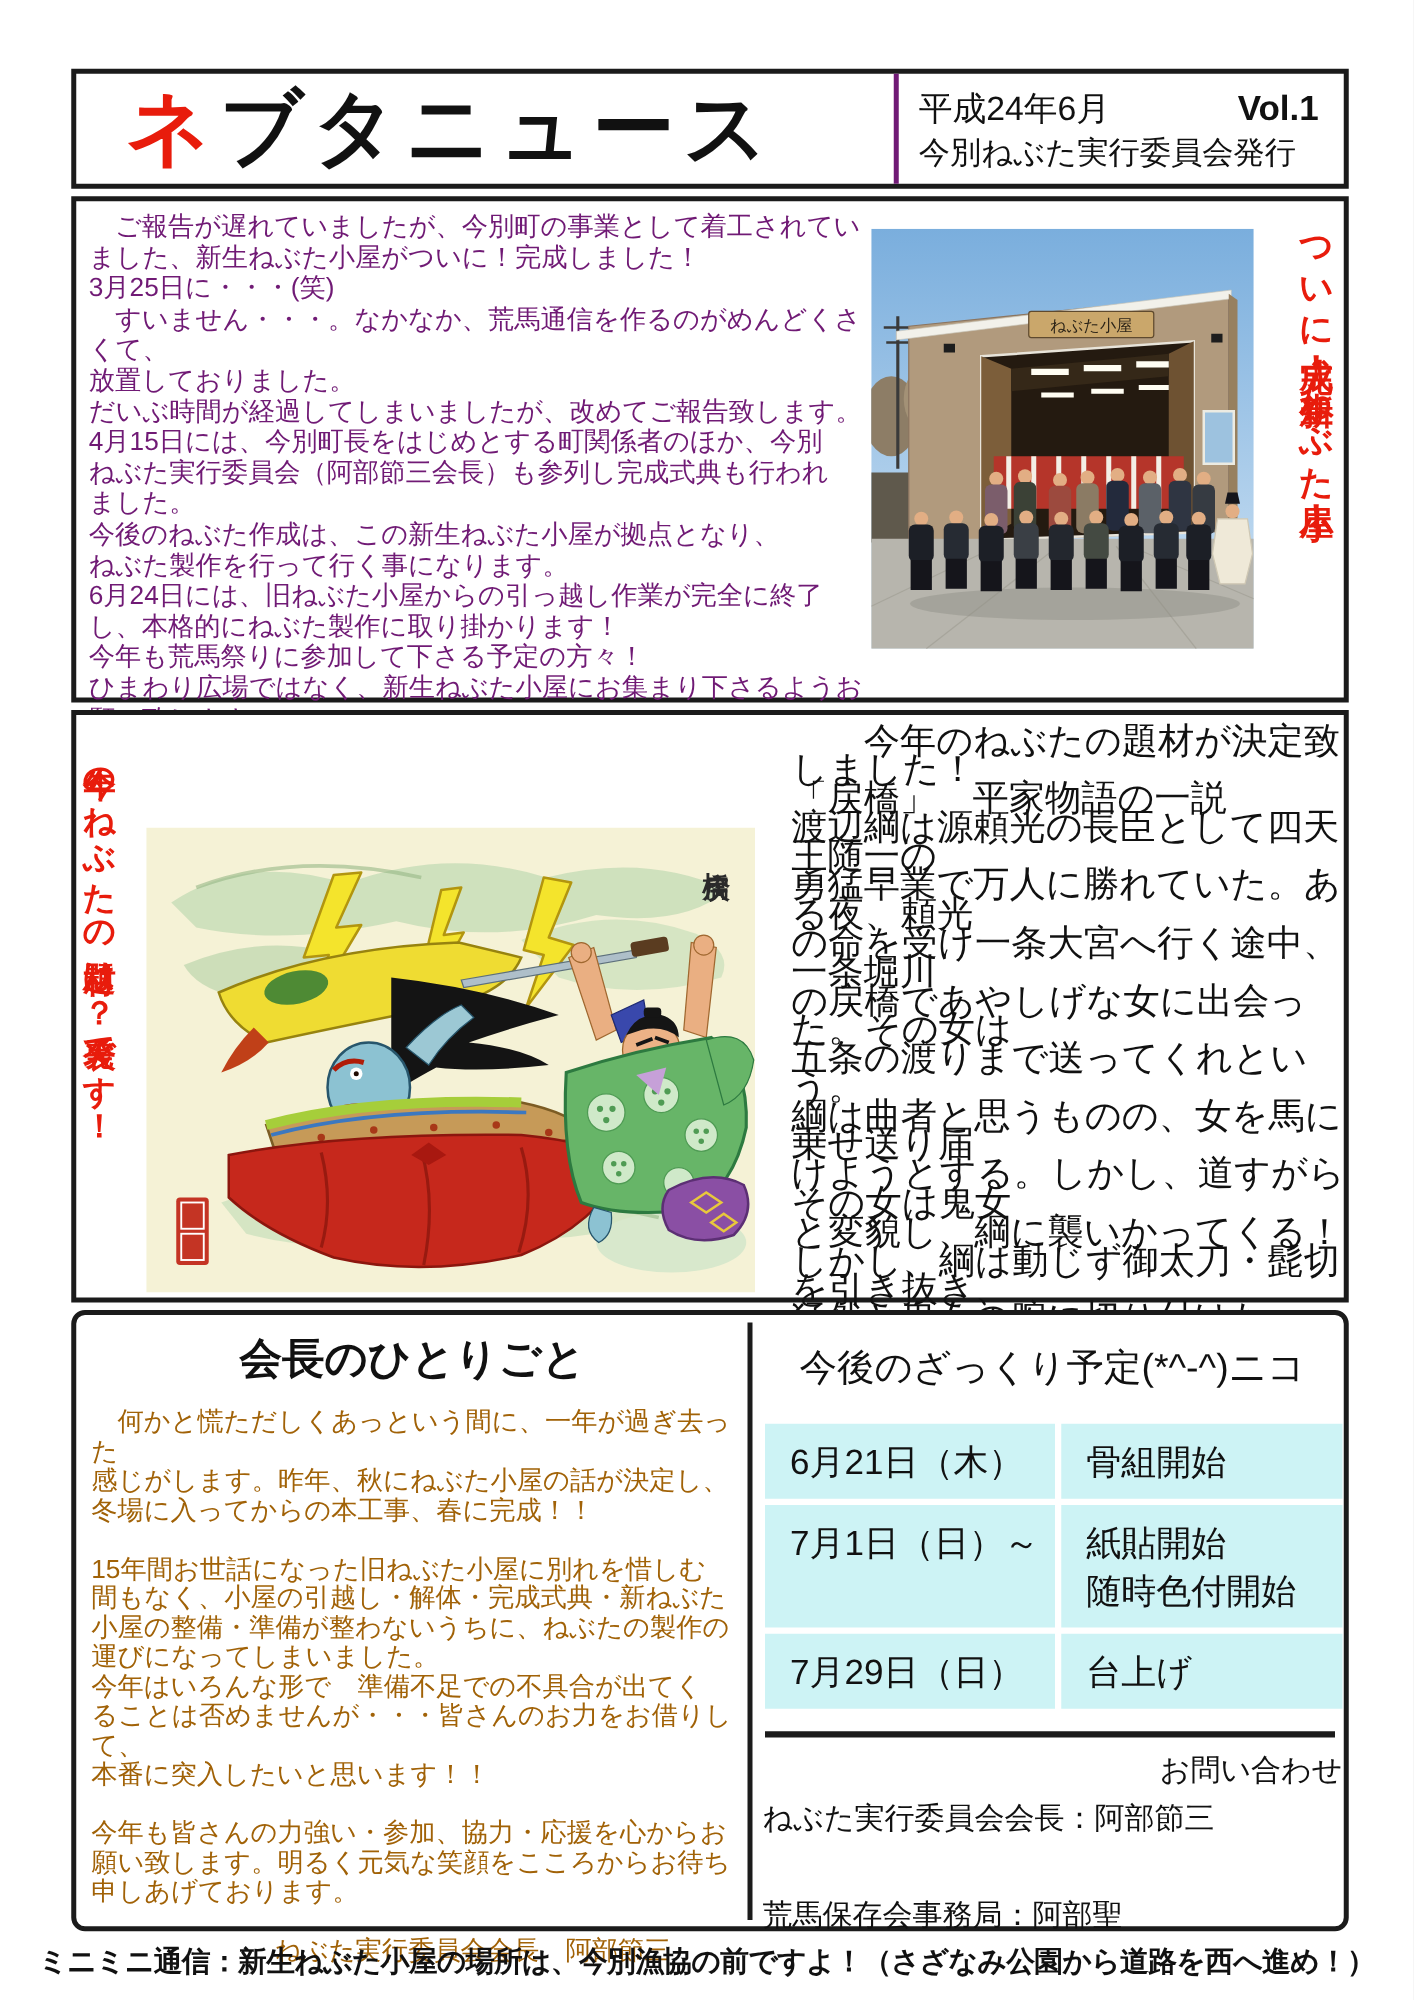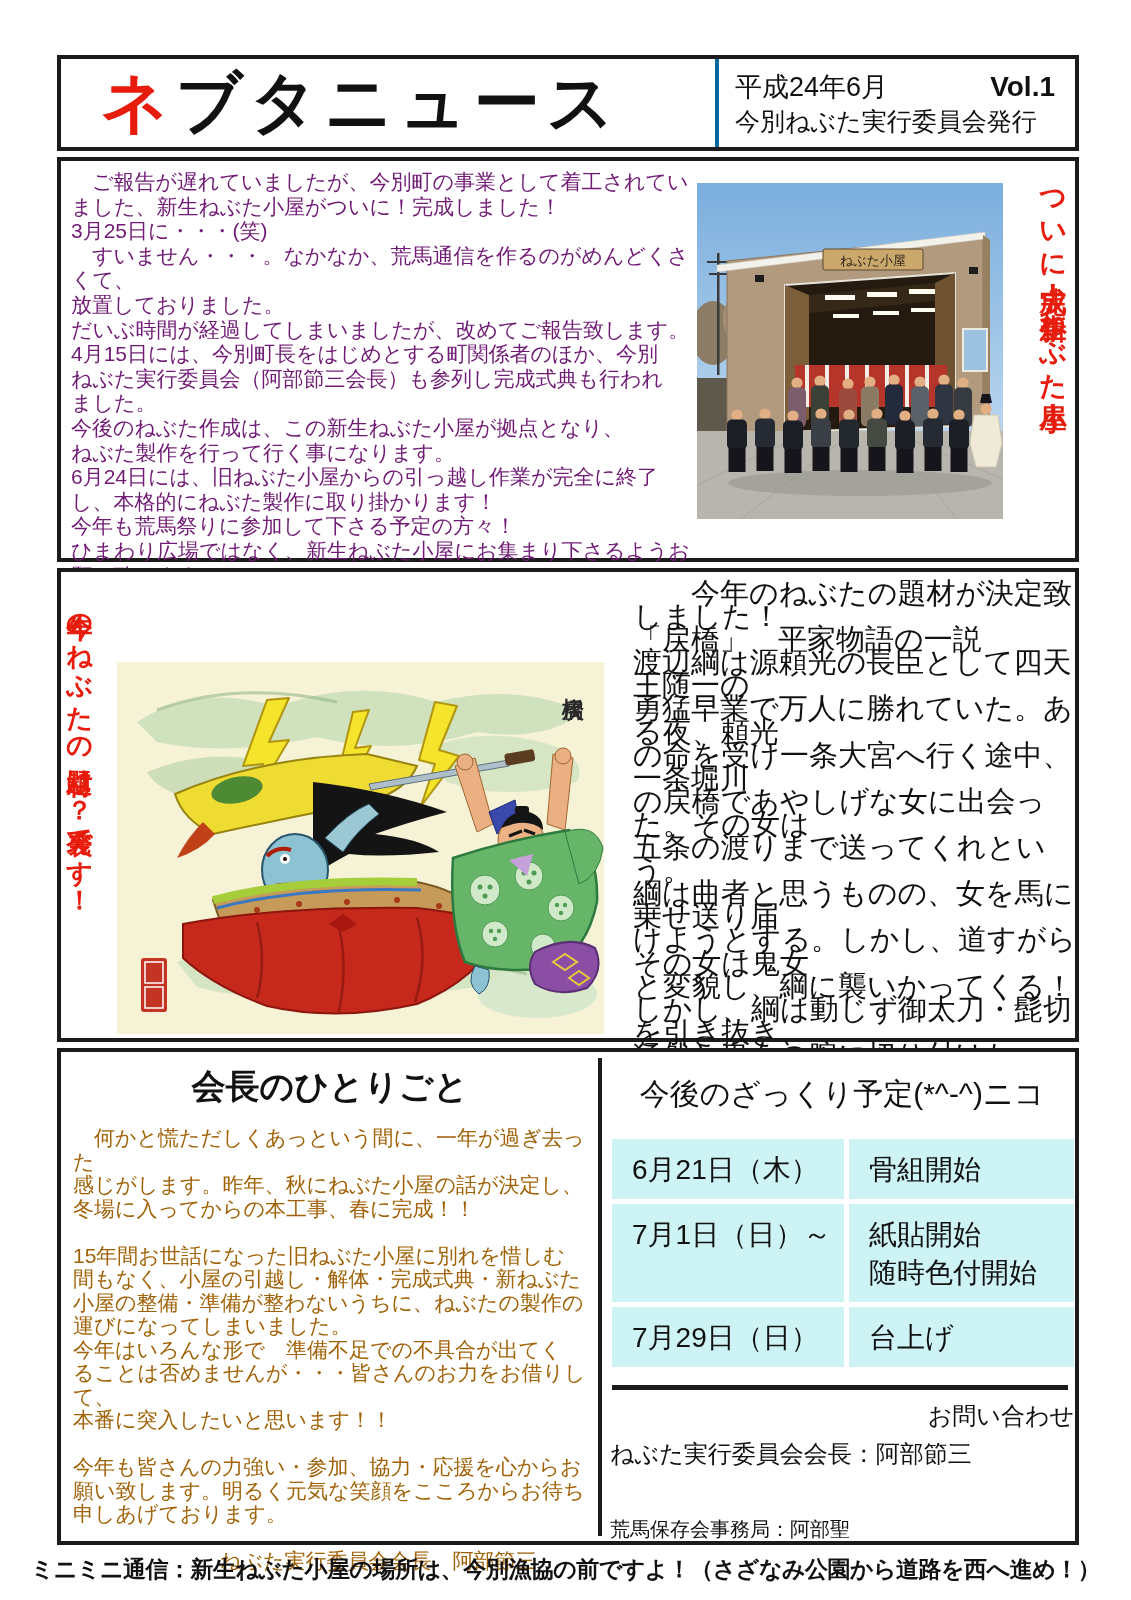--- a/index.html
+++ b/index.html
@@ -7,21 +7,21 @@
   .page { position:relative; width:1131px; height:1600px; background:#ffffff; margin:0 auto; overflow:hidden; }
   .box { position:absolute; border:4px solid #1b1b1b; background:#fff; box-sizing:border-box; }
   .prewrap { white-space:pre-line; }
 
   
   .header-box { left:57px; top:55px; width:1022px; height:96px; display:flex; }
   .masthead { flex:1; display:flex; align-items:center; padding-left:40px;
               font-size:66px; font-weight:900; letter-spacing:7px; color:#111;
               transform-origin:left center; }
   .masthead .t-red { color:#e81c0c; }
-  .header-right { width:360px; border-left:4px solid #0369a1; box-sizing:border-box;
+  .header-right { width:360px; border-left:4px solid #701a75; box-sizing:border-box;
                   display:flex; flex-direction:column; justify-content:space-between;
                   padding:10px 14px 12px 16px; }
   .header-date-row { display:flex; justify-content:space-between; align-items:baseline;
                      font-size:27px; color:#111; padding-right:6px; }
   .header-vol { font-size:28px; font-weight:700; }
   .header-publisher { font-size:25px; color:#111; }
 
   
   .s1-box { left:57px; top:157px; width:1022px; height:405px; }
   .s1-text { position:absolute; left:10px; top:9px; width:628px;
@@ -37,36 +37,36 @@
   .s2-title { position:absolute; left:140px; top:14px; width:310px; text-align:center;
               font-size:52px; font-weight:900; color:#d8280e;
               font-family:"Liberation Serif","DejaVu Serif",serif; }
   .s2-art { position:absolute; left:56px; top:90px; width:487px; height:372px; }
   .s2-caption { position:absolute; left:497px; top:108px; font-size:22px; font-weight:700;
                 color:#2a2a2a; writing-mode:vertical-rl; text-orientation:upright; }
   .s2-story { position:absolute; left:572px; top:10px; width:444px;
               font-size:29px; line-height:23.1px; color:#111; }
 
   
-  .s3-box { left:57px; top:1048px; width:1022px; height:497px; }
+  .s3-box { left:57px; top:1048px; width:1022px; height:497px;border-radius:11px; }
   .s3-divider { position:absolute; left:537px; top:6px; width:4px; height:478px; background:#1b1b1b; }
   .s3-left { position:absolute; left:8px; top:12px; width:522px; }
   .s3-left-title { text-align:center; font-size:34px; font-weight:900; color:#111;
                    font-family:"Liberation Serif","DejaVu Serif",serif; margin-bottom:16px; }
   .s3-left-body { font-size:21px; line-height:23.5px; color:#a16207; padding-left:4px; }
   .s3-right { position:absolute; left:549px; top:22px; width:464px; }
   .sched-title { text-align:center; font-size:30px; color:#111; margin-bottom:24px; }
   .sched { display:grid; grid-template-columns:232px 225px; gap:5px; margin-left:2px; }
   .sched .cell { background:#cdf3f5; font-size:28px; color:#111;
                  padding:12px 6px 10px 20px; box-sizing:border-box; }
   .sched .r1 { height:60px; } .sched .r2 { height:98px; } .sched .r3 { height:60px; }
   .s3-hr { height:5px; background:#1b1b1b; width:456px; margin:18px 0 10px 2px; }
   .contact-title { text-align:right; font-size:24px; color:#111; }
   .contact-line1 { font-size:24px; color:#111; margin-top:6px; }
-  .contact-line2 { font-size:20px; color:#111; margin-top:46px; }
+  .contact-line2 { font-size:24px; color:#111; margin-top:46px; }
 
   
   .footer { position:absolute; left:0; right:0; top:1554px; text-align:center;
             font-size:23px; font-weight:700; letter-spacing:-0.5px; color:#111; }
 </style>
 </head>
 <body>
 
 <div class="page">
 

